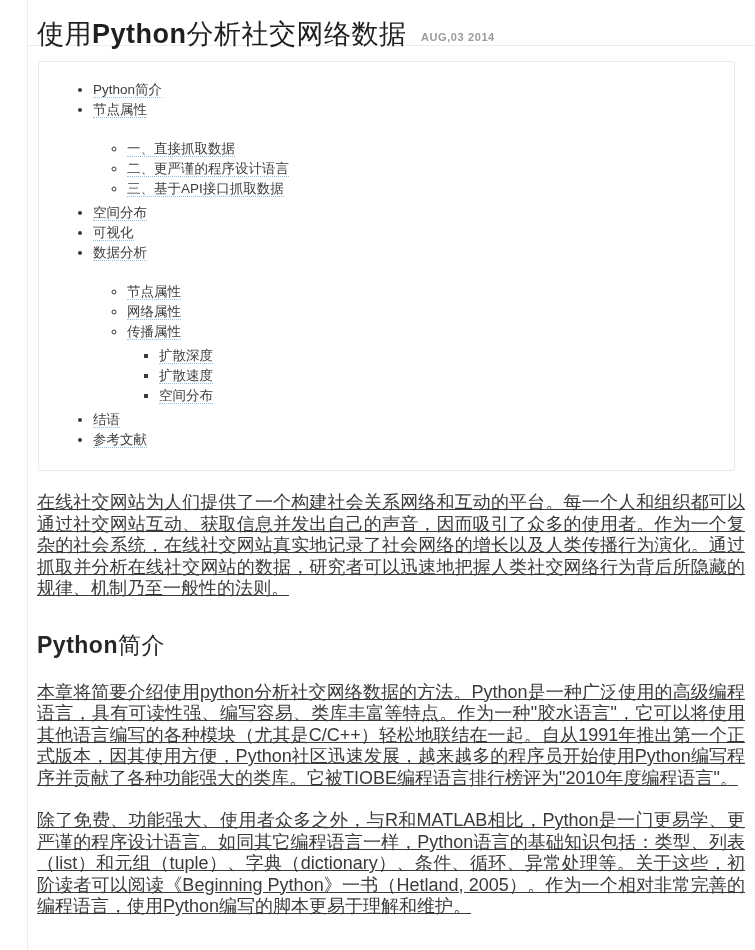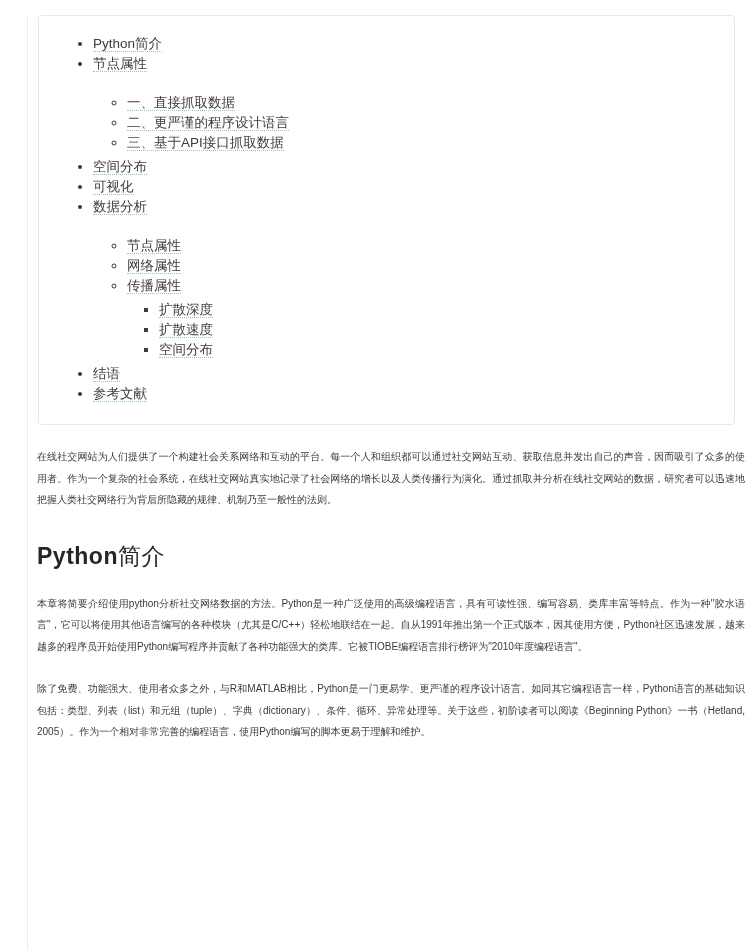--- a/index.html
+++ b/index.html
@@ -73,40 +73,45 @@
     color: #3d3d3d;
     text-decoration: none;
     border-bottom: 1px dotted #8fc1e3;
     cursor: pointer;
   }
   
   .content {
     padding: 0 10px 30px 9px;
   }
   .content p {
-    font-size: 10px;
+    font-size: 18px;
     line-height: 21.5px;
     margin: 21px 0;
     color: #3a3a3a;
     text-align: justify;
+    text-decoration: underline;
   }
   .section-heading {
     font-size: 23px;
     margin: 30px 0 12px 0;
     color: #262626;
     font-weight: normal;
     letter-spacing: 0.5px;
   }
   .section-heading .brand { font-weight: bold; }
 </style>
 </head>
 <body>
 
 <div class="article">
 
+  <div class="page-header">
+    <h1 class="page-title"><span>使用</span><span class="brand">Python</span><span>分析社交网络数据</span></h1>
+    <span class="post-date">AUG,03 2014</span>
+  </div>
 
   <nav class="toc-box">
     <ul>
       <li><a class="doc-link">Python简介</a></li>
       <li><a class="doc-link">节点属性</a>
         <ul>
           <li><a class="doc-link">一、直接抓取数据</a></li>
           <li><a class="doc-link">二、更严谨的程序设计语言</a></li>
           <li><a class="doc-link">三、基于API接口抓取数据</a></li>
         </ul>

